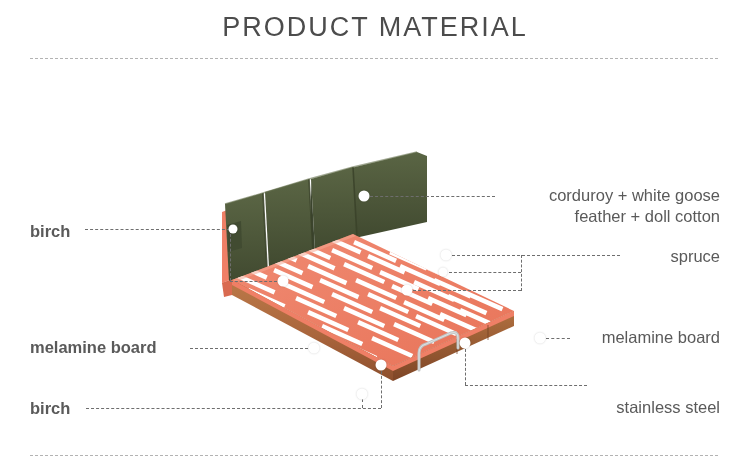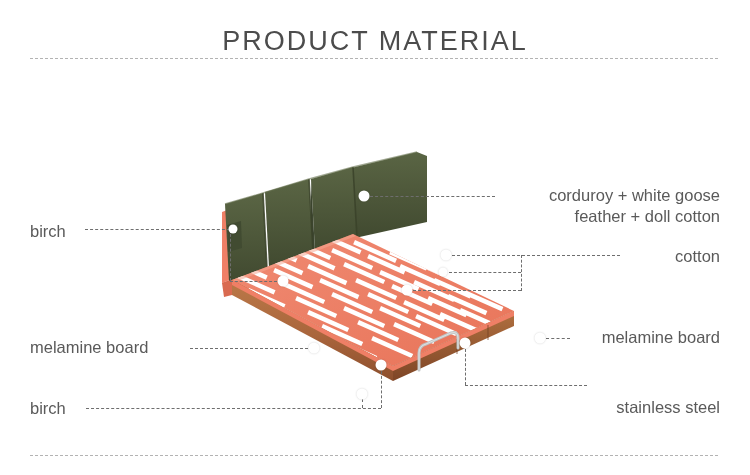--- a/index.html
+++ b/index.html
@@ -8,21 +8,21 @@
     background:#ffffff;
     font-family:"Liberation Sans", sans-serif;
     position:relative;
     overflow:hidden;
     -webkit-font-smoothing:antialiased;
   }
   .stage{position:absolute;inset:0;}
 
   
   #page-title{
-    position:absolute;left:0;top:26px;width:750px;
+    position:absolute;left:0;top:12px;width:750px;
     text-align:center;
     font-size:27px;
     letter-spacing:2.0px;
     color:#4c4c4c;
     font-weight:400;
   }
   .rule{
     position:absolute;left:30px;width:688px;height:0;
     border-top:1px dashed #b3b3b3;
   }
@@ -39,21 +39,21 @@
 
   
   .label{
     position:absolute;
     font-size:16.5px;
     color:#5a5a5a;
     white-space:pre-line;
     line-height:21px;
   }
   .label.right{text-align:right;}
-  .label.left{text-align:left;}
+  .label.left{text-align:left;font-weight:bold;}
 
   #label-corduroy{right:30px;top:185px;text-align:right;}
   #label-spruce{right:30px;top:246px;}
   #label-melamine-right{right:30px;top:327px;}
   #label-steel{right:30px;top:397px;}
   #label-birch-top{left:30px;top:221px;}
   #label-melamine-left{left:30px;top:337px;}
   #label-birch-bottom{left:30px;top:398px;}
 
   
@@ -246,20 +246,20 @@
   <div class="dot" style="left:314px;top:348px;"></div>
 
   <div class="ldr h" style="left:86px;top:408px;width:295px;"></div>
   <div class="ldr v" style="left:381px;top:371px;height:37px;"></div>
   <div class="ldr v" style="left:362px;top:399px;height:9px;"></div>
   <div class="dot" style="left:381px;top:365px;"></div>
   <div class="dot" style="left:362px;top:394px;"></div>
 
   <div class="label right" id="label-corduroy">corduroy + white goose
 feather + doll cotton</div>
-  <div class="label right" id="label-spruce">cotton</div>
+  <div class="label right" id="label-spruce">spruce</div>
   <div class="label right" id="label-melamine-right">melamine board</div>
   <div class="label right" id="label-steel">stainless steel</div>
   <div class="label left" id="label-birch-top">birch</div>
   <div class="label left" id="label-melamine-left">melamine board</div>
   <div class="label left" id="label-birch-bottom">birch</div>
 
 </div>
 
 </body></html>

